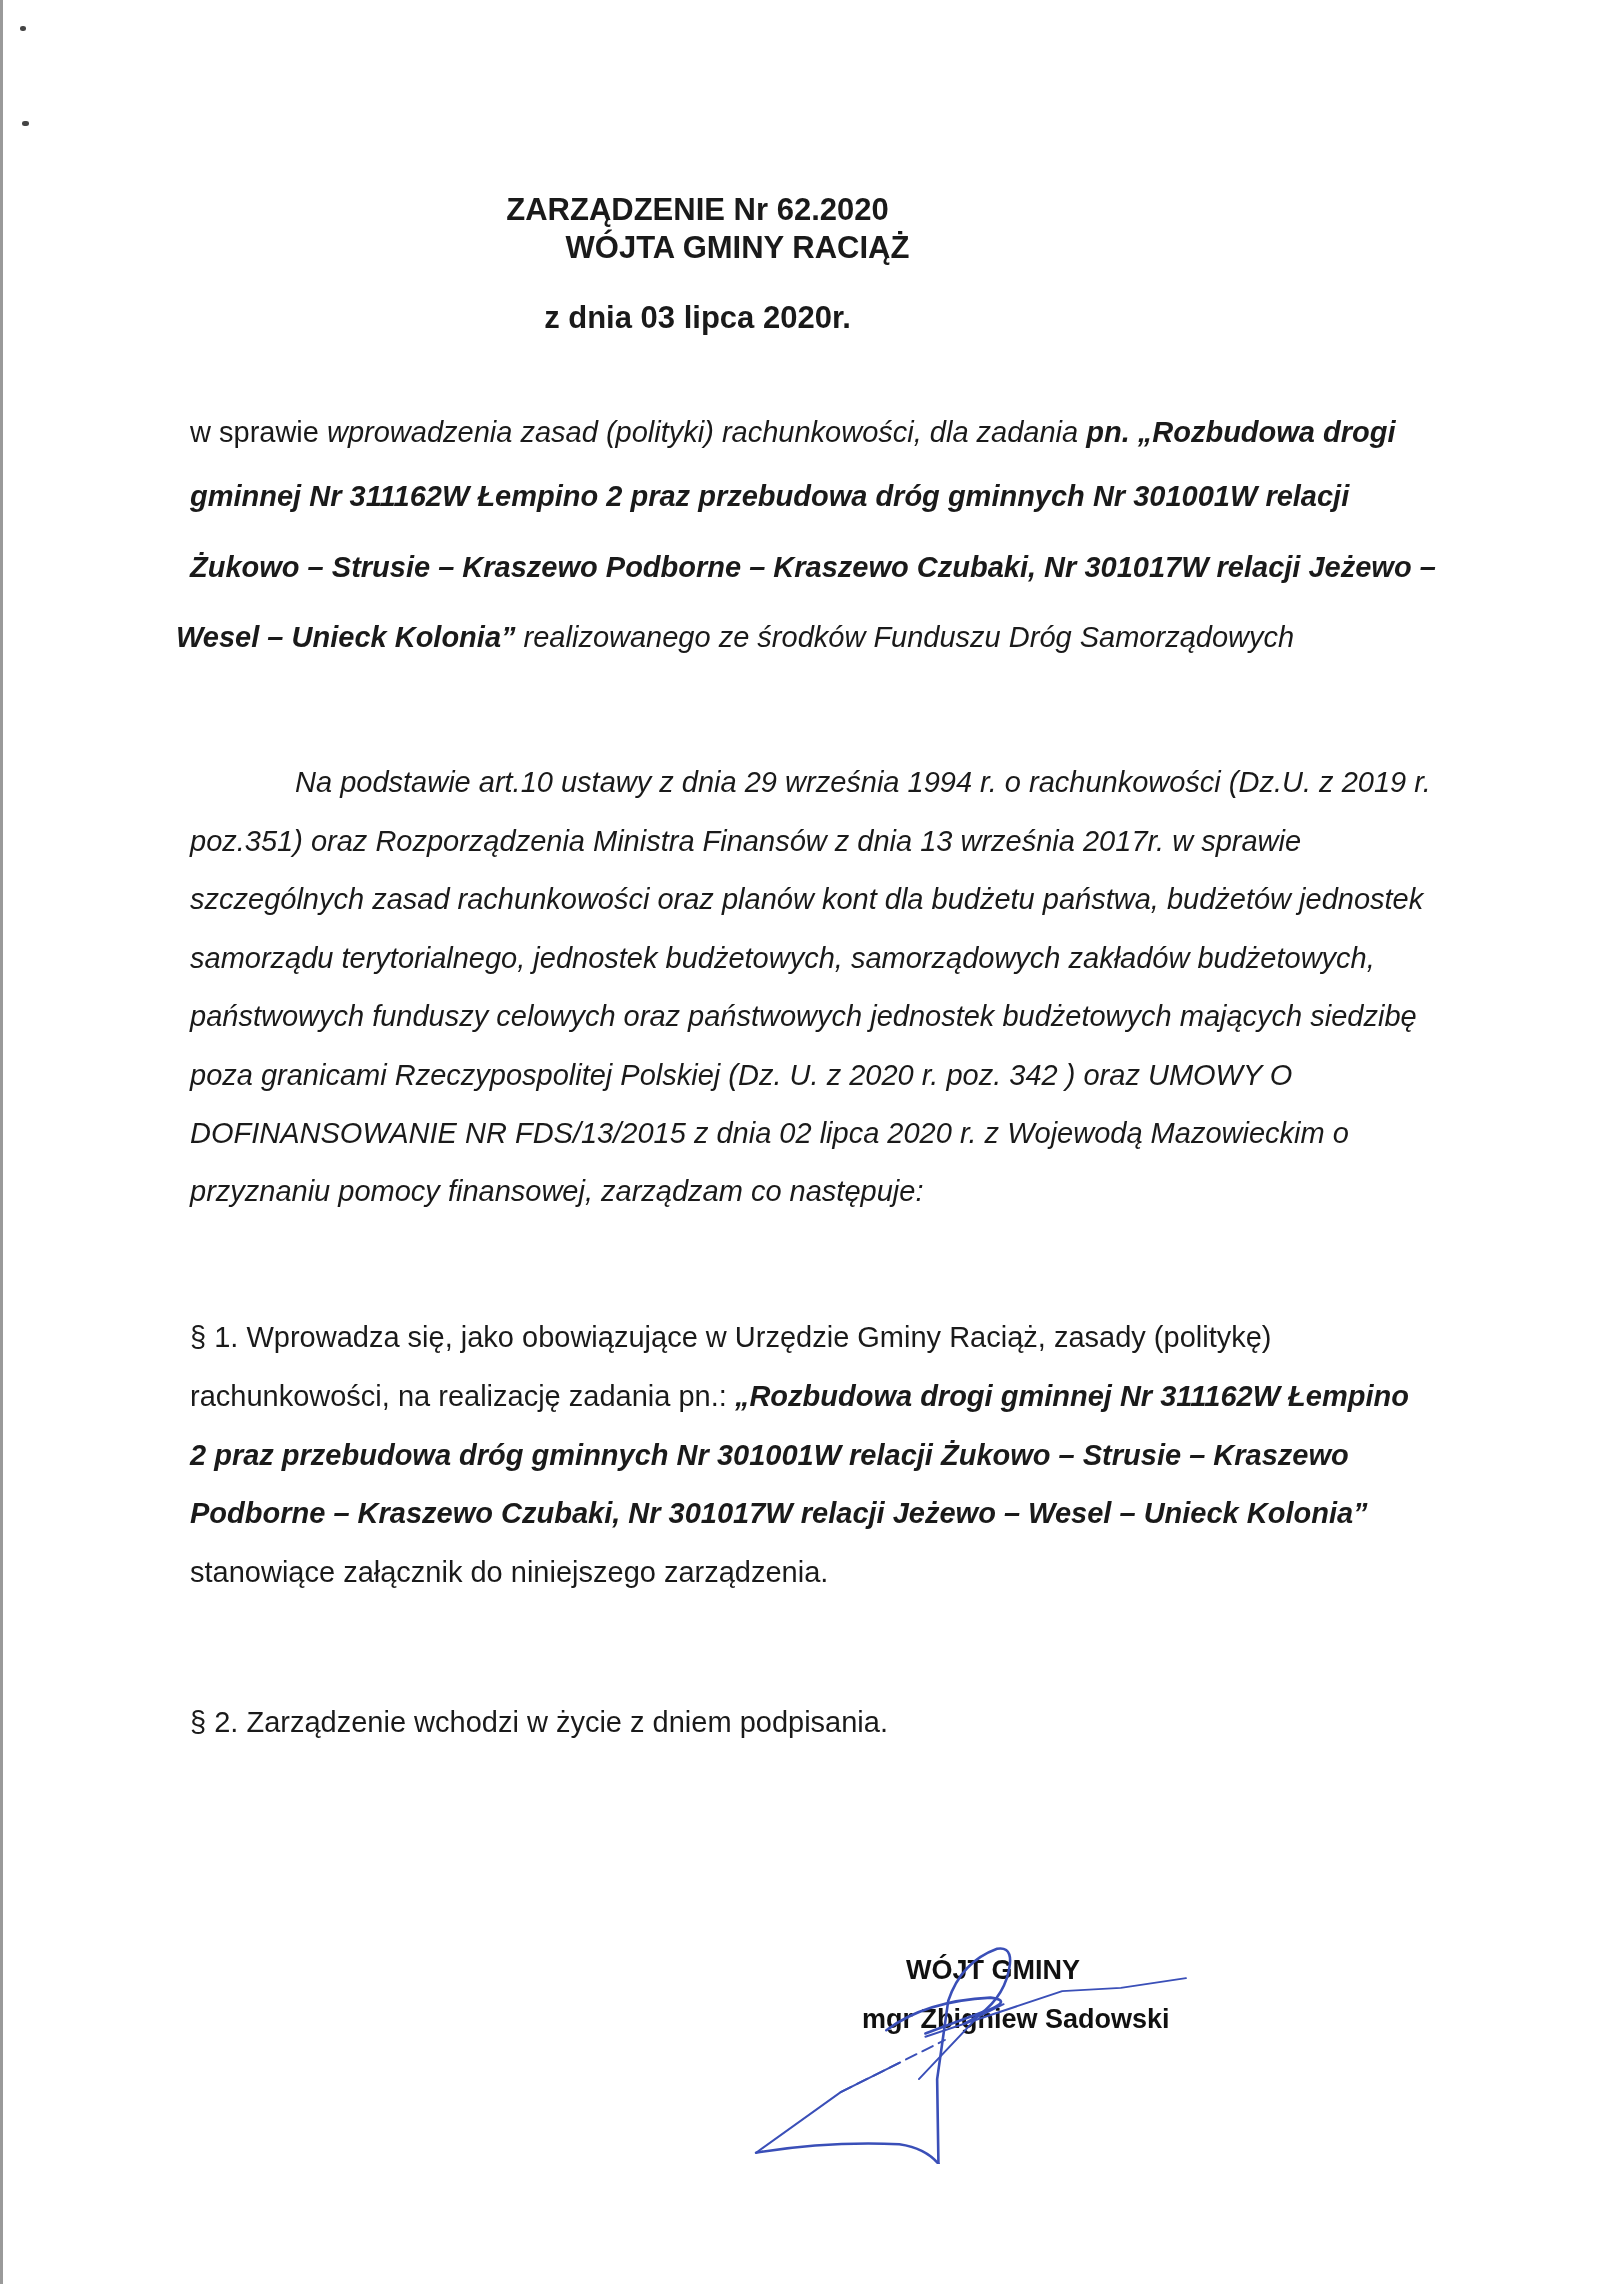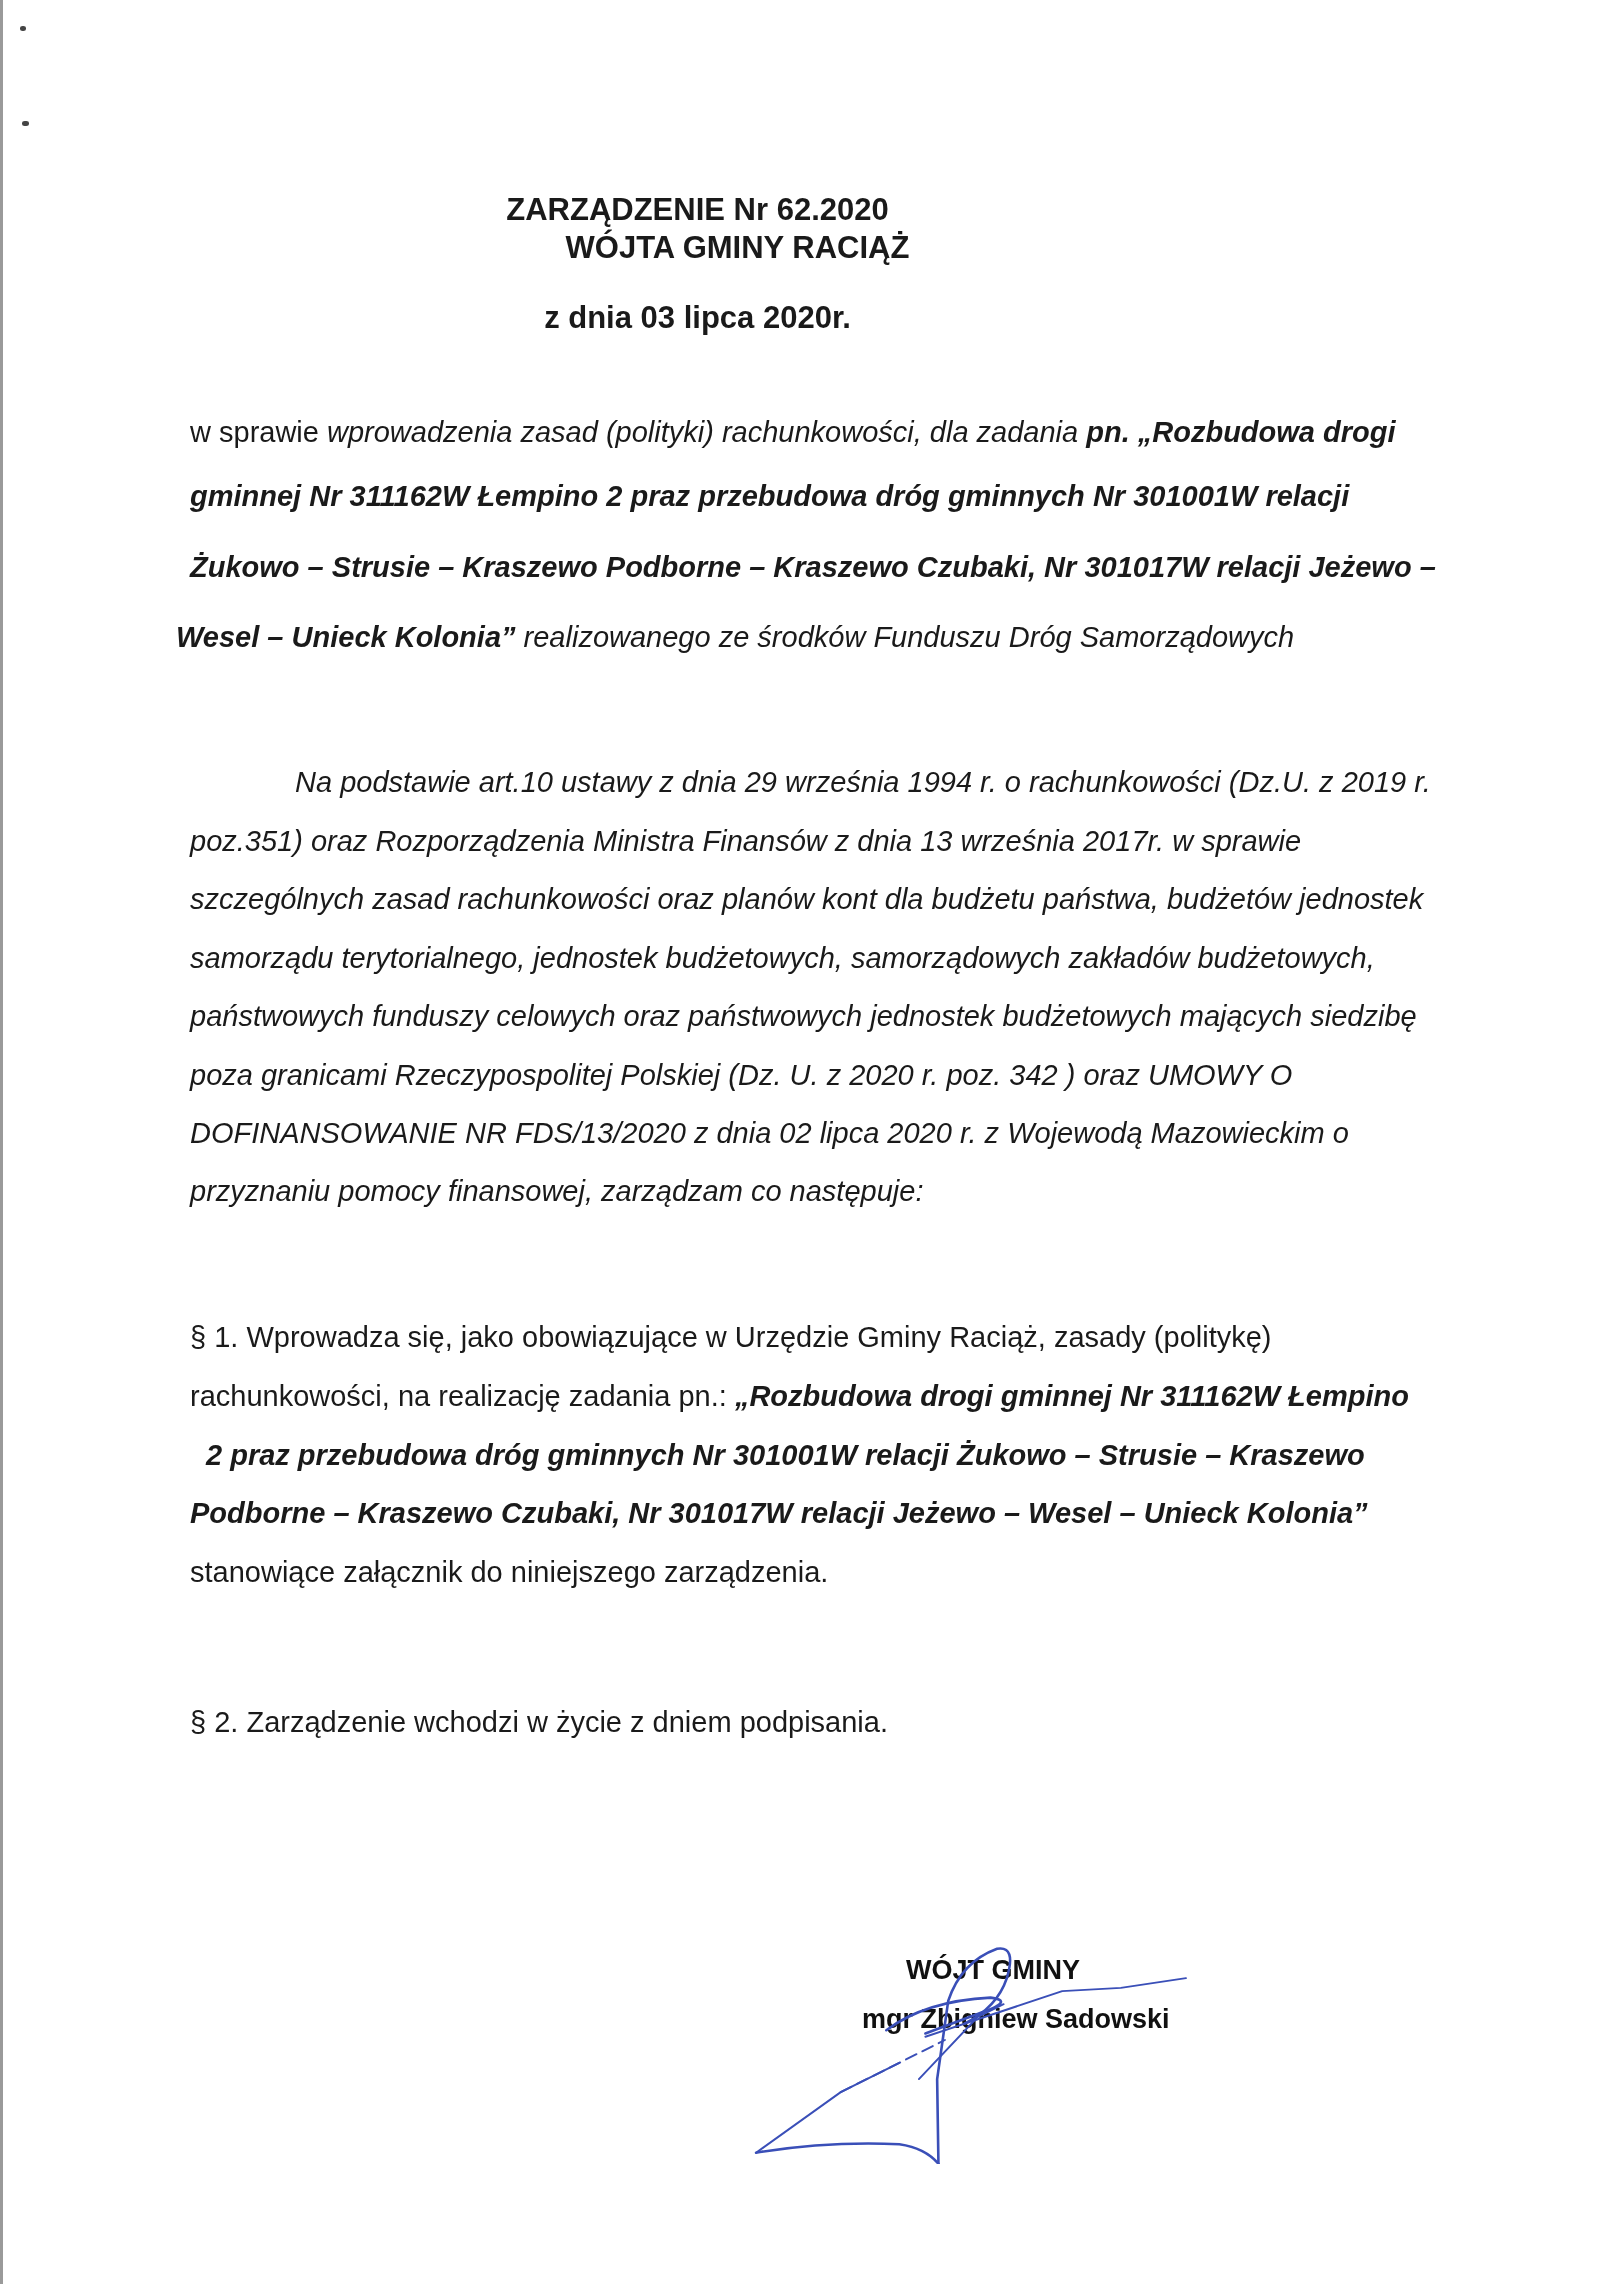--- a/index.html
+++ b/index.html
@@ -33,28 +33,28 @@
 <div class="line" style="left:176px;top:623px;">
   <span class="bi">Wesel – Unieck Kolonia”</span><span class="it"> realizowanego ze środków Funduszu Dróg Samorządowych</span>
 </div>
 
 <div class="line it" style="left:295px;top:768px;">Na podstawie art.10 ustawy z dnia 29 września 1994 r. o rachunkowości (Dz.U. z 2019 r.</div>
 <div class="line it" style="left:190px;top:827px;">poz.351) oraz Rozporządzenia Ministra Finansów z dnia 13 września 2017r. w sprawie</div>
 <div class="line it" style="left:190px;top:885px;">szczególnych zasad rachunkowości oraz planów kont dla budżetu państwa, budżetów jednostek</div>
 <div class="line it" style="left:190px;top:944px;">samorządu terytorialnego, jednostek budżetowych, samorządowych zakładów budżetowych,</div>
 <div class="line it" style="left:190px;top:1002px;">państwowych funduszy celowych oraz państwowych jednostek budżetowych mających siedzibę</div>
 <div class="line it" style="left:190px;top:1061px;">poza granicami Rzeczypospolitej Polskiej (Dz. U. z 2020 r. poz. 342 ) oraz UMOWY O</div>
-<div class="line it" style="left:190px;top:1119px;">DOFINANSOWANIE NR FDS/13/2020 z dnia 02 lipca 2020 r. z Wojewodą Mazowieckim o</div>
+<div class="line it" style="left:190px;top:1119px;">DOFINANSOWANIE NR FDS/13/2015 z dnia 02 lipca 2020 r. z Wojewodą Mazowieckim o</div>
 <div class="line it" style="left:190px;top:1177px;">przyznaniu pomocy finansowej, zarządzam co następuje:</div>
 
 <div class="line" style="left:190px;top:1323px;">§ 1.  Wprowadza się, jako obowiązujące w Urzędzie Gminy Raciąż, zasady (politykę)</div>
 <div class="line" style="left:190px;top:1382px;">
   <span>rachunkowości, na realizację zadania pn.:  </span><span class="bi">„Rozbudowa drogi gminnej Nr 311162W Łempino</span>
 </div>
-<div class="line bi" style="left:190px;top:1441px;margin-left:16px;">2 praz przebudowa dróg gminnych Nr 301001W relacji Żukowo – Strusie – Kraszewo</div>
+<div class="line bi" style="left:190px;top:1441px;">2 praz przebudowa dróg gminnych Nr 301001W relacji Żukowo – Strusie – Kraszewo</div>
 <div class="line bi" style="left:190px;top:1499px;">Podborne – Kraszewo Czubaki, Nr 301017W relacji Jeżewo – Wesel – Unieck Kolonia”</div>
 <div class="line" style="left:190px;top:1558px;">stanowiące załącznik  do niniejszego zarządzenia.</div>
 
 <div class="line" style="left:190px;top:1708px;text-align:right;">§ 2.  Zarządzenie wchodzi w życie z dniem podpisania.</div>
 
 <div class="sig" style="left:906px;top:1955px;">WÓJT GMINY</div>
 <div class="sig" style="left:862px;top:2004px;">mgr Zbigniew Sadowski</div>
 
 <svg class="signature" width="469" height="248" viewBox="0 0 720 380">
   <g fill="none" stroke-linecap="round" stroke-linejoin="round" id="sig-strokes" stroke="#3a4fb8">

